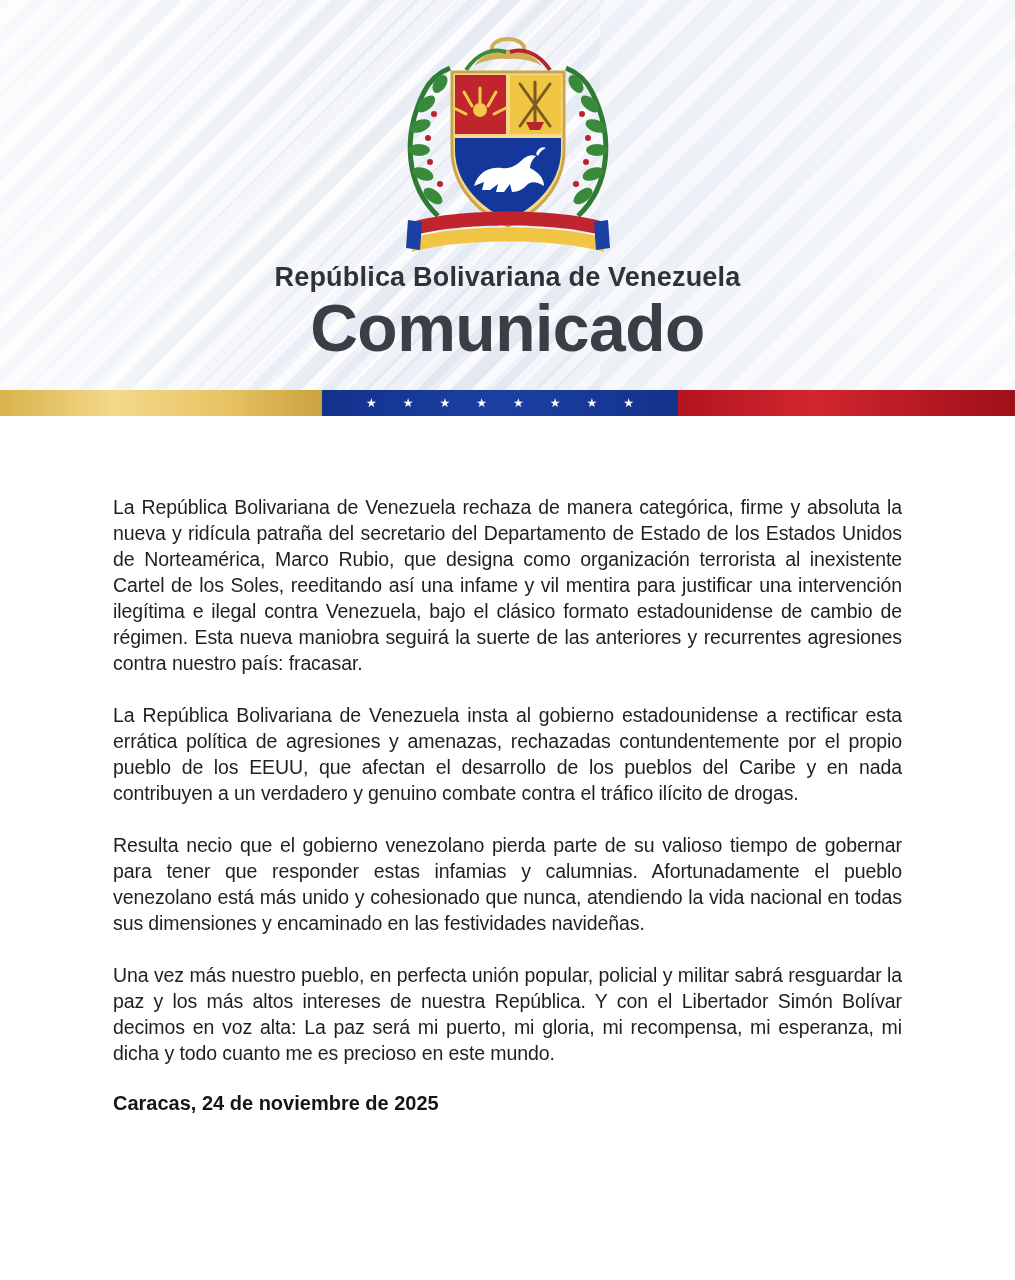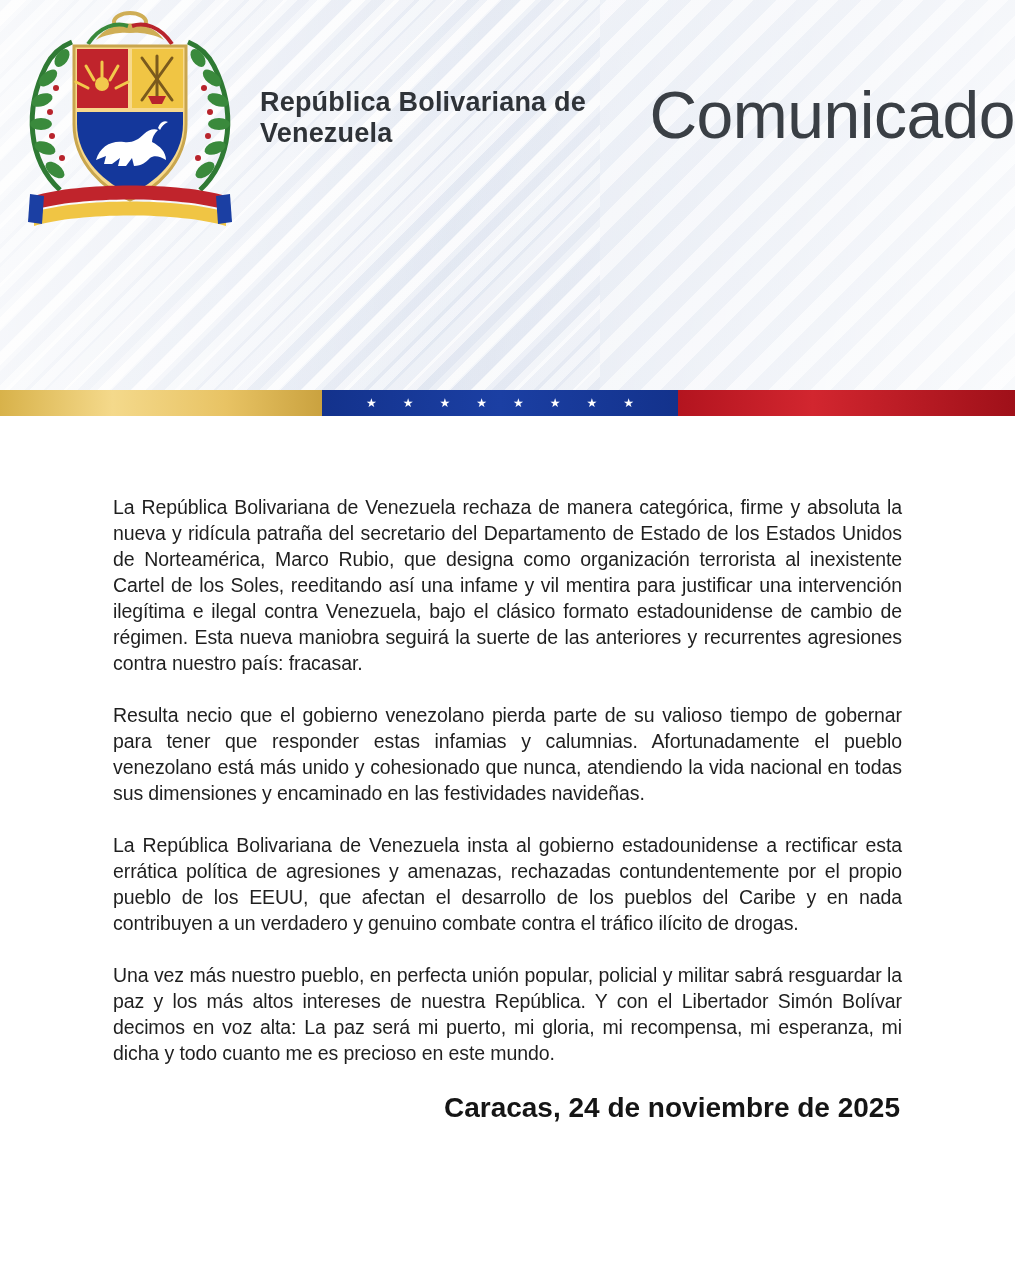--- a/index.html
+++ b/index.html
@@ -58,43 +58,44 @@
   .header .wash {
     position: absolute;
     inset: 0;
     background: linear-gradient(100deg, rgba(255,255,255,0.75) 0%, rgba(255,255,255,0.1) 45%, rgba(255,255,255,0.7) 100%);
   }
 
   .header-inner {
     position: relative;
     z-index: 5;
     display: flex;
-    flex-direction: row;
+    flex-direction: column;
     align-items: center;
+    padding-top: 26px;
   }
 
   .coat {
     width: 260px;
     height: 232px;
     position: relative;
   }
 
   .country-name {
     margin-top: 4px;
     font-size: 27px;
     font-weight: 700;
     letter-spacing: 0.2px;
     color: #2f3338;
     font-family: "Liberation Sans", sans-serif;
   }
   .doc-title {
     margin-top: -2px;
     font-size: 66px;
     line-height: 74px;
-    font-weight: 400;
+    font-weight: 700;
     color: #3a3f45;
     letter-spacing: -0.5px;
   }
 
   
   .ribbon {
     position: absolute;
     left: 0;
     right: 0;
     bottom: 44px;
@@ -146,22 +147,22 @@
   .content p {
     margin: 0 0 26px 0;
     font-size: 19.5px;
     line-height: 26px;
     text-align: justify;
     color: #1f1f1f;
     letter-spacing: -0.1px;
   }
   .signoff {
     margin-top: 6px;
-    text-align: right;
-    font-size: 28px;
+    text-align: left;
+    font-size: 20px;
     font-weight: 700;
     color: #151515;
     padding-right: 2px;
   }
 </style>
 </head>
 <body>
 
 <div class="header">
   <div class="stripes"></div>
@@ -272,17 +273,17 @@
       </div>
     </div>
     <div class="seg red"></div>
   </div>
 
   <div class="header-bottom-fade"></div>
 </div>
 
 <div class="content">
   <p>La República Bolivariana de Venezuela rechaza de manera categórica, firme y absoluta la nueva y ridícula patraña del secretario del Departamento de Estado de los Estados Unidos de Norteamérica, Marco Rubio, que designa como organización terrorista al inexistente Cartel de los Soles, reeditando así una infame y vil mentira para justificar una intervención ilegítima e ilegal contra Venezuela, bajo el clásico formato estadounidense de cambio de régimen. Esta nueva maniobra seguirá la suerte de las anteriores y recurrentes agresiones contra nuestro país: fracasar.</p>
+  <p>La República Bolivariana de Venezuela insta al gobierno estadounidense a rectificar esta errática política de agresiones y amenazas, rechazadas contundentemente por el propio pueblo de los EEUU, que afectan el desarrollo de los pueblos del Caribe y en nada contribuyen a un verdadero y genuino combate contra el tráfico ilícito de drogas.</p>
   <p>Resulta necio que el gobierno venezolano pierda parte de su valioso tiempo de gobernar para tener que responder estas infamias y calumnias. Afortunadamente el pueblo venezolano está más unido y cohesionado que nunca, atendiendo la vida nacional en todas sus dimensiones y encaminado en las festividades navideñas.</p>
-  <p>La República Bolivariana de Venezuela insta al gobierno estadounidense a rectificar esta errática política de agresiones y amenazas, rechazadas contundentemente por el propio pueblo de los EEUU, que afectan el desarrollo de los pueblos del Caribe y en nada contribuyen a un verdadero y genuino combate contra el tráfico ilícito de drogas.</p>
   <p>Una vez más nuestro pueblo, en perfecta unión popular, policial y militar sabrá resguardar la paz y los más altos intereses de nuestra República. Y con el Libertador Simón Bolívar decimos en voz alta: La paz será mi puerto, mi gloria, mi recompensa, mi esperanza, mi dicha y todo cuanto me es precioso en este mundo.</p>
   <div class="signoff">Caracas, 24 de noviembre de 2025</div>
 </div>
 
 </body></html>

